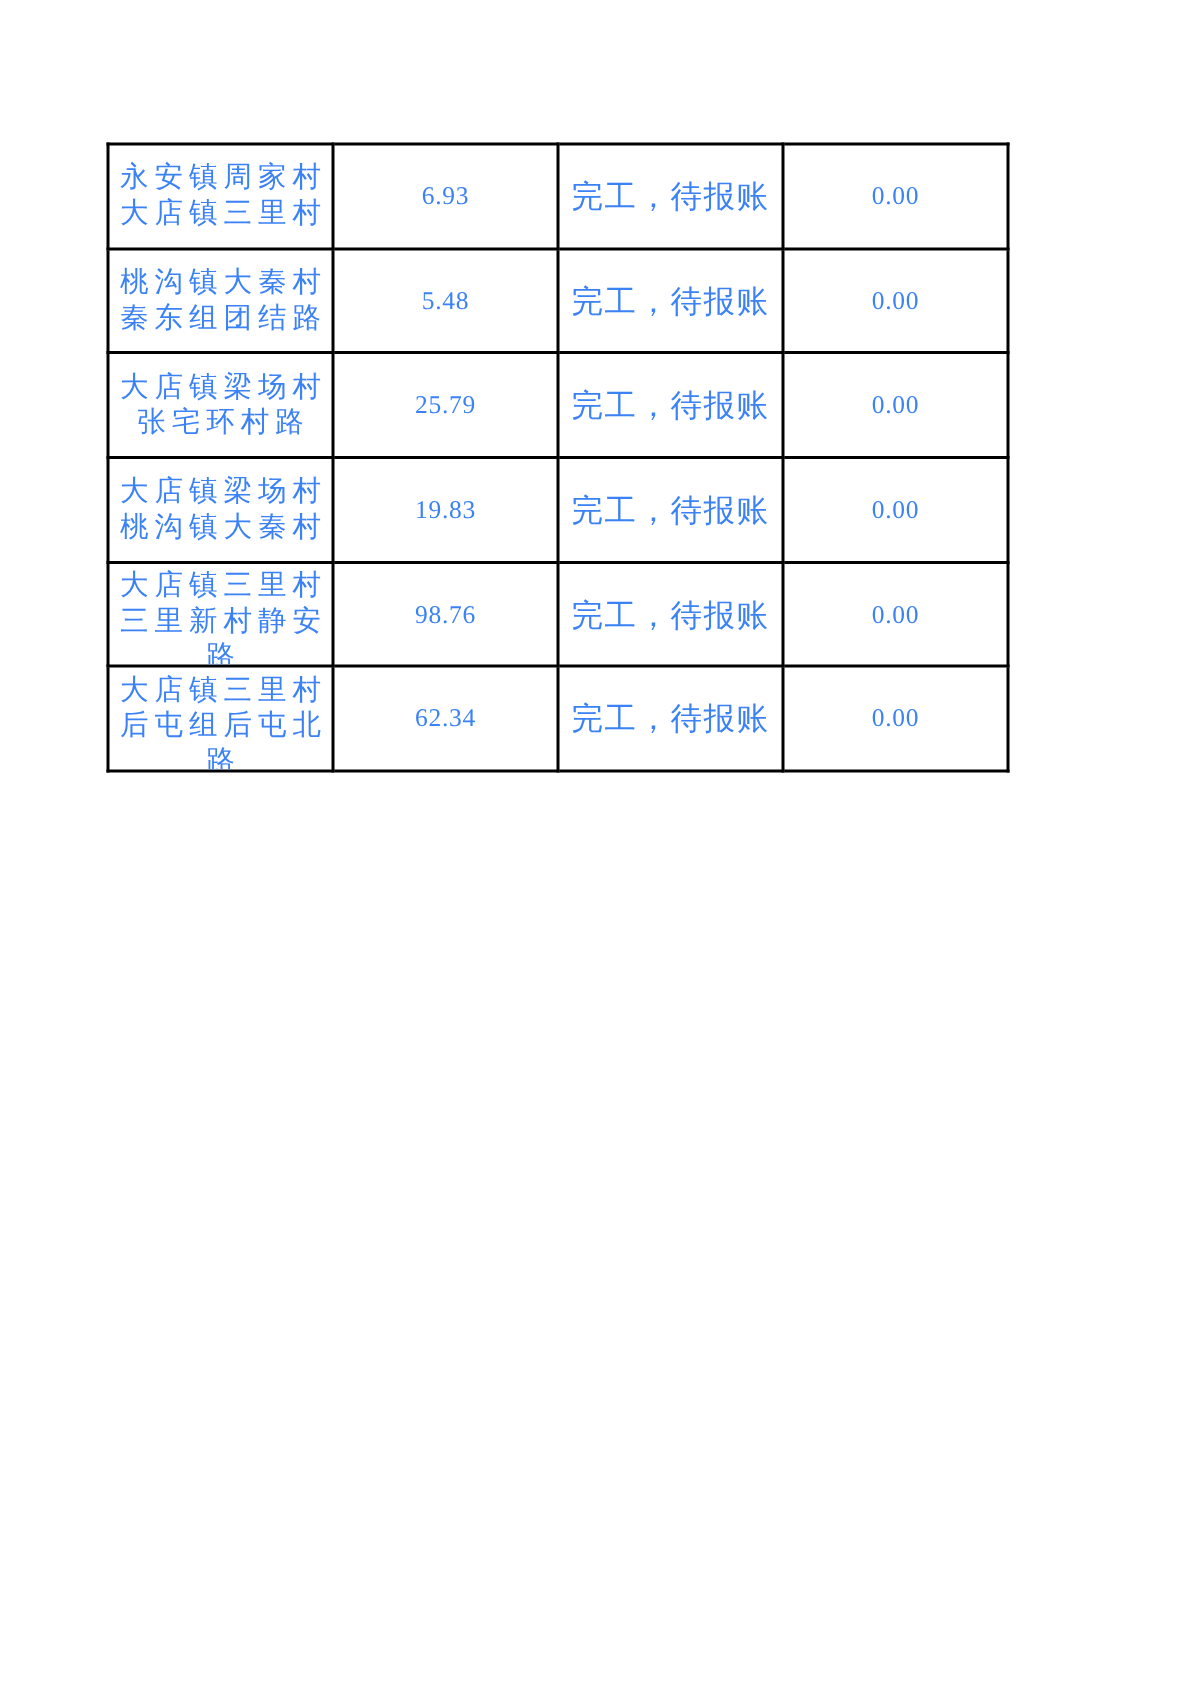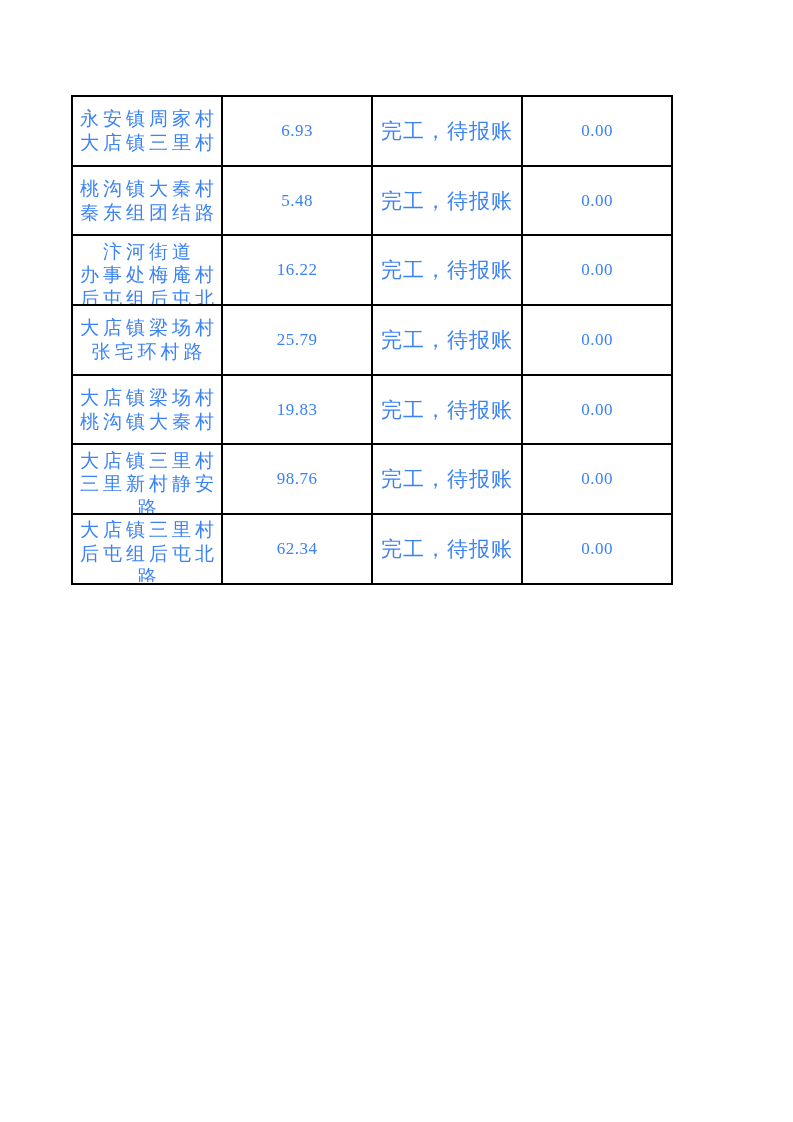--- a/index.html
+++ b/index.html
@@ -82,32 +82,20 @@
           <div class="lines center">
             <div class="ln">桃沟镇大秦村</div>
             <div class="ln">秦东组团结路</div>
           </div>
         </td>
         <td class="c2 num">5.48</td>
         <td class="c3 status">完工，待报账</td>
         <td class="c4 num">0.00</td>
       </tr>
 
-      <tr>
-        <td class="c1">
-          <div class="lines top">
-            <div class="ln">汴河街道</div>
-            <div class="ln">办事处梅庵村</div>
-            <div class="ln">后屯组后屯北</div>
-          </div>
-        </td>
-        <td class="c2 num">16.22</td>
-        <td class="c3 status">完工，待报账</td>
-        <td class="c4 num">0.00</td>
-      </tr>
 
       <tr>
         <td class="c1">
           <div class="lines center">
             <div class="ln">大店镇梁场村</div>
             <div class="ln">张宅环村路</div>
           </div>
         </td>
         <td class="c2 num">25.79</td>
         <td class="c3 status">完工，待报账</td>

